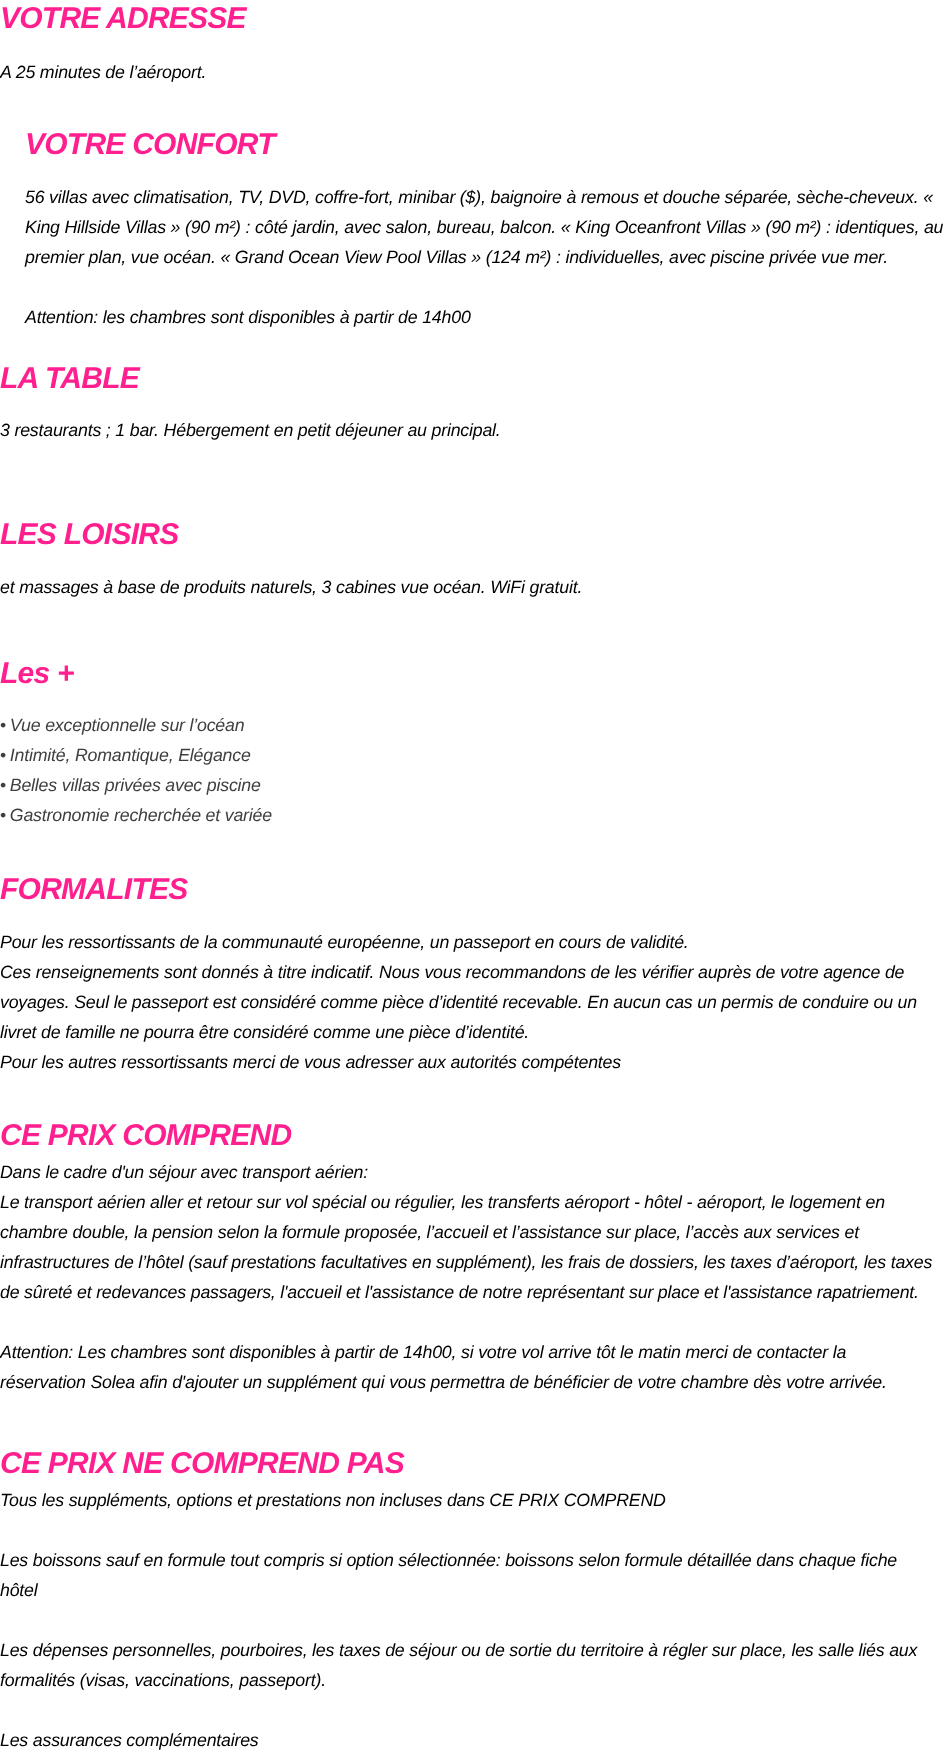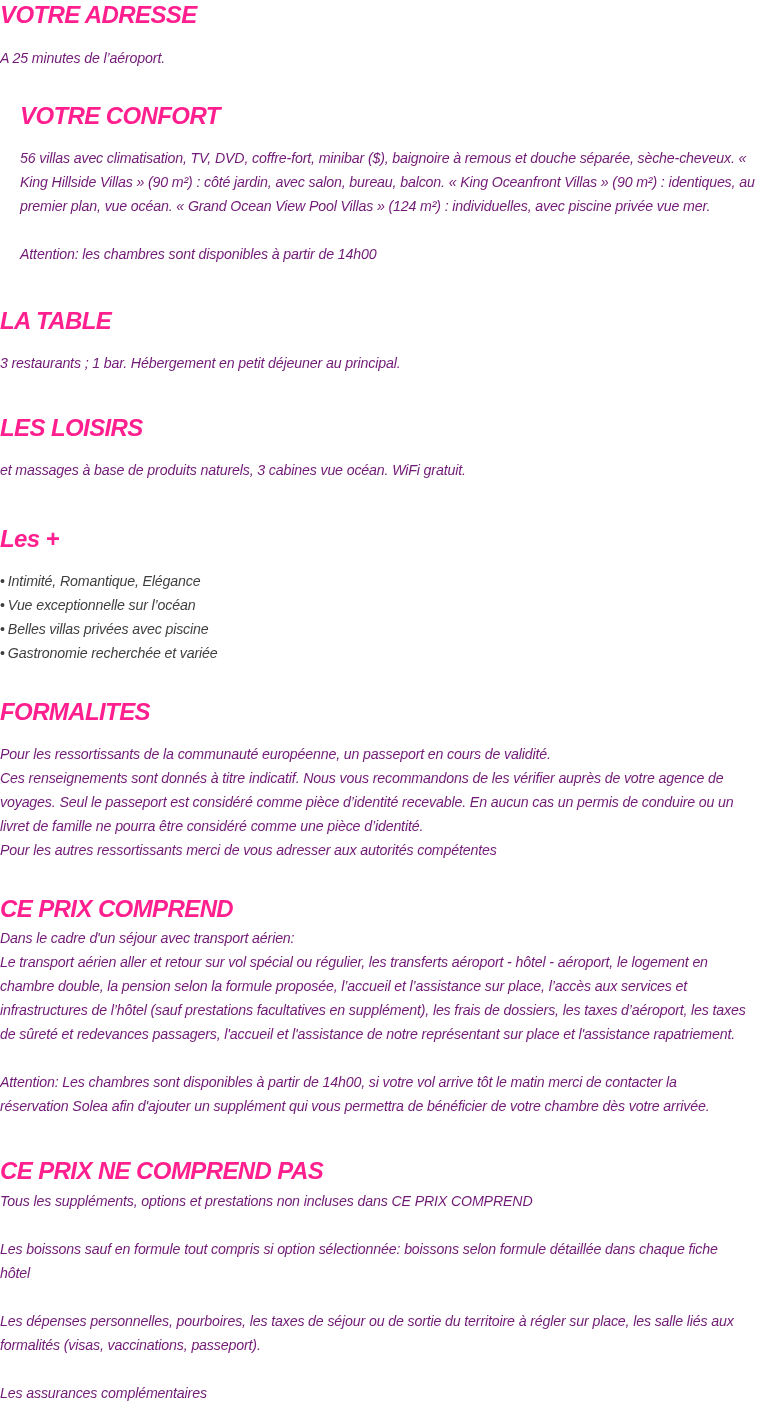--- a/index.html
+++ b/index.html
@@ -20,21 +20,21 @@
     font-size: 24px;
     line-height: 30px;
     letter-spacing: -0.6px;
     color: #ff1f8e;
   }
   p {
     margin: 0;
     font-style: italic;
     font-size: 14.2px;
     line-height: 24px;
-    color: #701a75;
+    color: #000000;
     letter-spacing: -0.15px;
   }
   .gap { height: 24px; }
   ul.bullets { list-style: none; margin: 0; padding: 0; }
   ul.bullets li {
     font-style: italic;
     font-size: 14.2px;
     line-height: 24px;
     color: #3f3f3f;
     letter-spacing: -0.15px;
@@ -55,38 +55,38 @@
   <section class="section" style="top:101px;padding-left:20px;">
     <h2>VOTRE CONFORT</h2>
     <div style="height:15px;"></div>
     <p>56 villas avec climatisation, TV, DVD, coffre-fort, minibar ($), baignoire à remous et douche séparée, sèche-cheveux. «</p>
     <p>King Hillside Villas » (90 m²) : côté jardin, avec salon, bureau, balcon. « King Oceanfront Villas » (90 m²) : identiques, au</p>
     <p>premier plan, vue océan. « Grand Ocean View Pool Villas » (124 m²) : individuelles, avec piscine privée vue mer.</p>
     <div class="gap"></div>
     <p>Attention: les chambres sont disponibles à partir de 14h00</p>
   </section>
 
-  <section class="section" style="top:306px;">
+  <section class="section" style="top:288px;">
     <h2>LA TABLE</h2>
     <div style="height:15px;"></div>
     <p>3 restaurants ; 1 bar. Hébergement en petit déjeuner au principal.</p>
   </section>
 
   <section class="section" style="top:413px;">
     <h2>LES LOISIRS</h2>
     <div style="height:15px;"></div>
     <p>et massages à base de produits naturels, 3 cabines vue océan. WiFi gratuit.</p>
   </section>
 
   <section class="section" style="top:524px;">
     <h2>Les +</h2>
     <div style="height:15px;"></div>
     <ul class="bullets">
+      <li><span class="dot">•</span><span>Vue exceptionnelle sur l’océan</span></li>
       <li><span class="dot">•</span><span>Intimité, Romantique, Elégance</span></li>
-      <li><span class="dot">•</span><span>Vue exceptionnelle sur l’océan</span></li>
       <li><span class="dot">•</span><span>Belles villas privées avec piscine</span></li>
       <li><span class="dot">•</span><span>Gastronomie recherchée et variée</span></li>
     </ul>
   </section>
 
   <section class="section" style="top:697px;">
     <h2>FORMALITES</h2>
     <div style="height:15px;"></div>
     <p>Pour les ressortissants de la communauté européenne, un passeport en cours de validité.</p>
     <p>Ces renseignements sont donnés à titre indicatif. Nous vous recommandons de les vérifier auprès de votre agence de</p>

